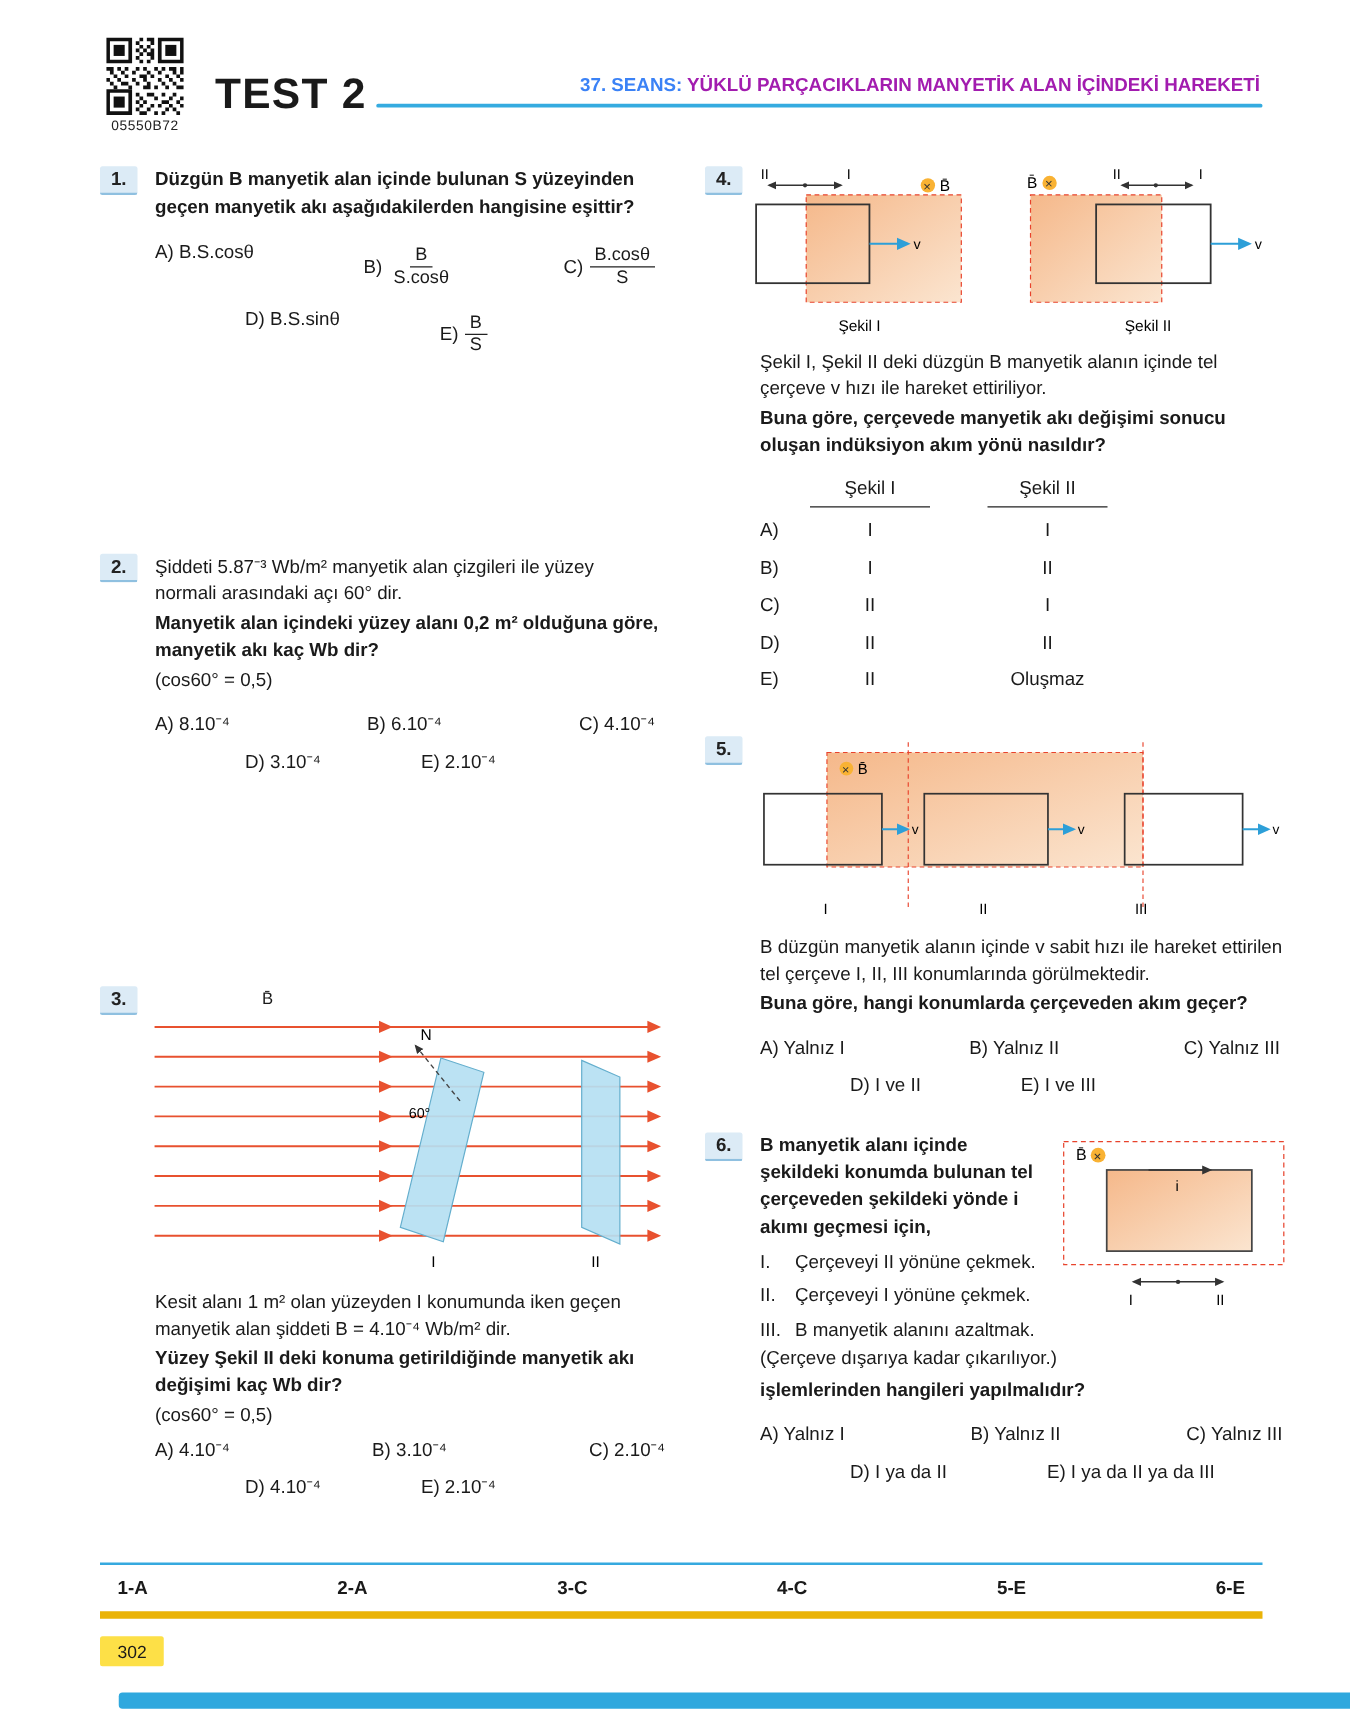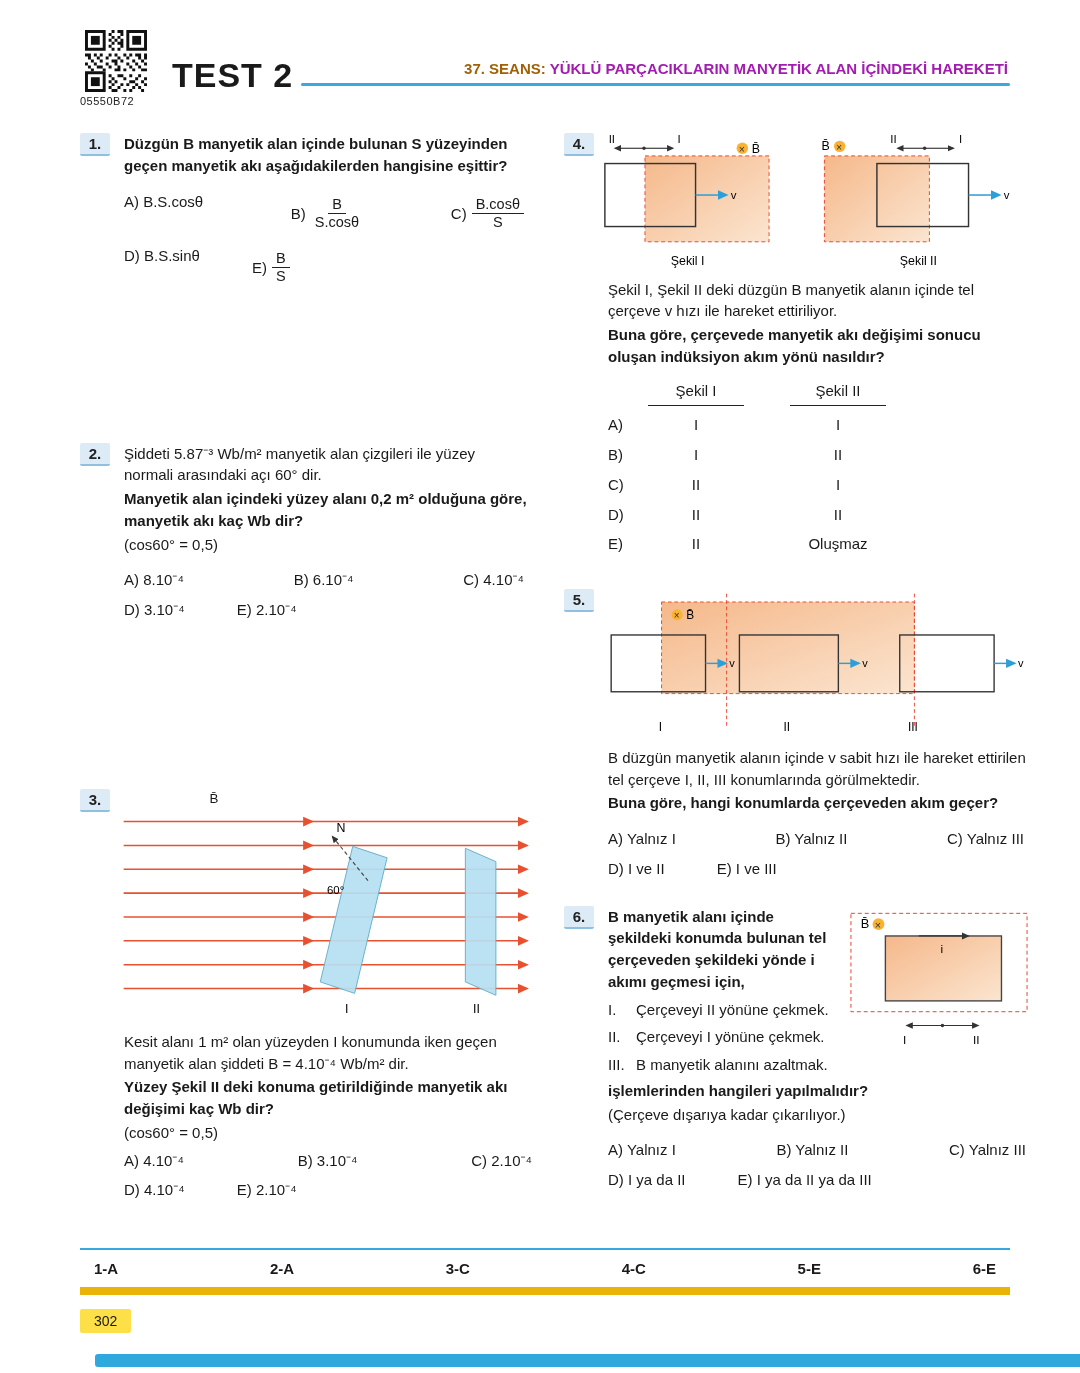--- a/index.html
+++ b/index.html
@@ -1,42 +1,42 @@
 <!DOCTYPE html>
 <html><head>
 <meta charset="utf-8">
 <style>
   *{margin:0;padding:0;box-sizing:border-box}
   html,body{background:#9a9a9a}
   .page{width:1080px;height:1373px;margin:0 auto;background:#fff;position:relative;
         font-family:"Liberation Sans",sans-serif;color:#1a1a1a;overflow:hidden}
   
   .header{display:flex;align-items:flex-start;padding:30px 70px 0 80px}
-  .qr-block{width:72px;text-align:left}
+  .qr-block{width:72px;text-align:center}
   .qr{width:62px;height:62px;display:block;margin:0 auto}
   .qr-code-text{font-size:11px;margin-top:3px;letter-spacing:.5px;color:#222}
   .test-title{font-size:34px;font-weight:800;letter-spacing:1px;margin:26px 0 0 20px;white-space:nowrap}
   .header-right{flex:1;margin:30px 0 0 8px;display:flex;flex-direction:column}
   .session-line{text-align:right;font-size:15px;font-weight:bold;padding-right:2px}
-  .session-label{color:#a16207}
+  .session-label{color:#3b82f6}
   .session-title{color:#a21caf}
   .header-rule{height:3px;background:#35abe0;margin-top:6px;border-radius:2px}
   
   .columns{display:flex;gap:36px;padding:26px 70px 0 80px}
   .col{width:448px}
   .q{display:flex;align-items:flex-start}
   .q-badge{min-width:30px;height:23px;background:#dcebf6;border-bottom:2px solid #8fc0e0;
            font-weight:bold;font-size:15px;text-align:center;line-height:22px;border-radius:2px;color:#222}
   .q-body{flex:1;margin-left:14px;font-size:15px;line-height:1.45}
   .bold{font-weight:bold}
   .qpara{margin-bottom:2px}
   
   .opts{display:flex;margin-top:14px;font-size:15px}
   .opts-between{justify-content:space-between;padding-right:4px}
-  .opts-center2{gap:52px;margin-top:8px}
+  .opts-center2{margin-left:72px;gap:80px;margin-top:8px}
   .opt{white-space:nowrap}
   .frac-opt{display:inline-flex;align-items:center;gap:5px}
   .frac{display:inline-flex;flex-direction:column;align-items:center;line-height:1.2;font-size:14.5px}
   .frac .num{border-bottom:1.4px solid #222;padding:0 4px}
   .frac .den{padding:0 4px}
   .q1-opts{min-height:46px}
   
   .qtable{margin-top:12px;font-size:15px}
   .qtable-head{display:flex;margin-left:40px}
   .qtable-head .th{width:96px;text-align:center;border-bottom:1.5px solid #222;padding-bottom:4px}
@@ -56,21 +56,21 @@
   .item{display:flex;margin-top:6px}
   .item .inum{width:28px}
   .item .itext{flex:1}
   
   .q1{margin-bottom:152px}
   .q2{margin-bottom:168px}
   .q4{margin-bottom:34px}
   .q5{margin-bottom:26px}
   
   .answers{position:absolute;left:80px;right:70px;bottom:78px;display:flex;justify-content:space-between;
-           border-top:2px solid #35a9df;border-bottom:8px solid #eab308;padding:10px 14px;
+           border-top:2px solid #35a9df;border-bottom:6px solid #eab308;padding:10px 14px;
            font-size:15px;font-weight:bold}
   .page-num{position:absolute;left:80px;bottom:40px;background:#fde047;padding:4px 14px;font-size:14px;border-radius:2px}
   .bottom-bar{position:absolute;left:95px;right:0;bottom:6px;height:13px;background:#2fa8de;border-radius:3px 0 0 3px}
 </style>
 </head>
 <body>
 
 <svg width="0" height="0" style="position:absolute" aria-hidden="true">
   <defs>
     <marker id="ar-red" viewBox="0 0 10 10" markerWidth="8" markerHeight="8" refX="7" refY="5" orient="auto">
@@ -351,22 +351,22 @@
               <line x1="96" y1="117" x2="132" y2="117" stroke="#333" stroke-width="1.2" marker-end="url(#ar-dark)"></line>
               <circle cx="96" cy="117" r="1.8" fill="#333"></circle>
               <text x="56" y="136" font-size="12">I</text>
               <text x="127" y="136" font-size="12">II</text>
             </svg>
           </div>
           <div class="item">
             <span class="inum">III.</span>
             <span class="itext">B manyetik alanını azaltmak.</span>
           </div>
+          <div class="qpara">(Çerçeve dışarıya kadar çıkarılıyor.)</div>
           <div class="qpara bold" style="margin-top:4px">işlemlerinden hangileri yapılmalıdır?</div>
-          <div class="qpara">(Çerçeve dışarıya kadar çıkarılıyor.)</div>
           <div class="opts opts-between">
             <span class="opt">A) Yalnız I</span>
             <span class="opt">B) Yalnız II</span>
             <span class="opt">C) Yalnız III</span>
           </div>
           <div class="opts opts-center2">
             <span class="opt">D) I ya da II</span>
             <span class="opt">E) I ya da II ya da III</span>
           </div>
         </div>

